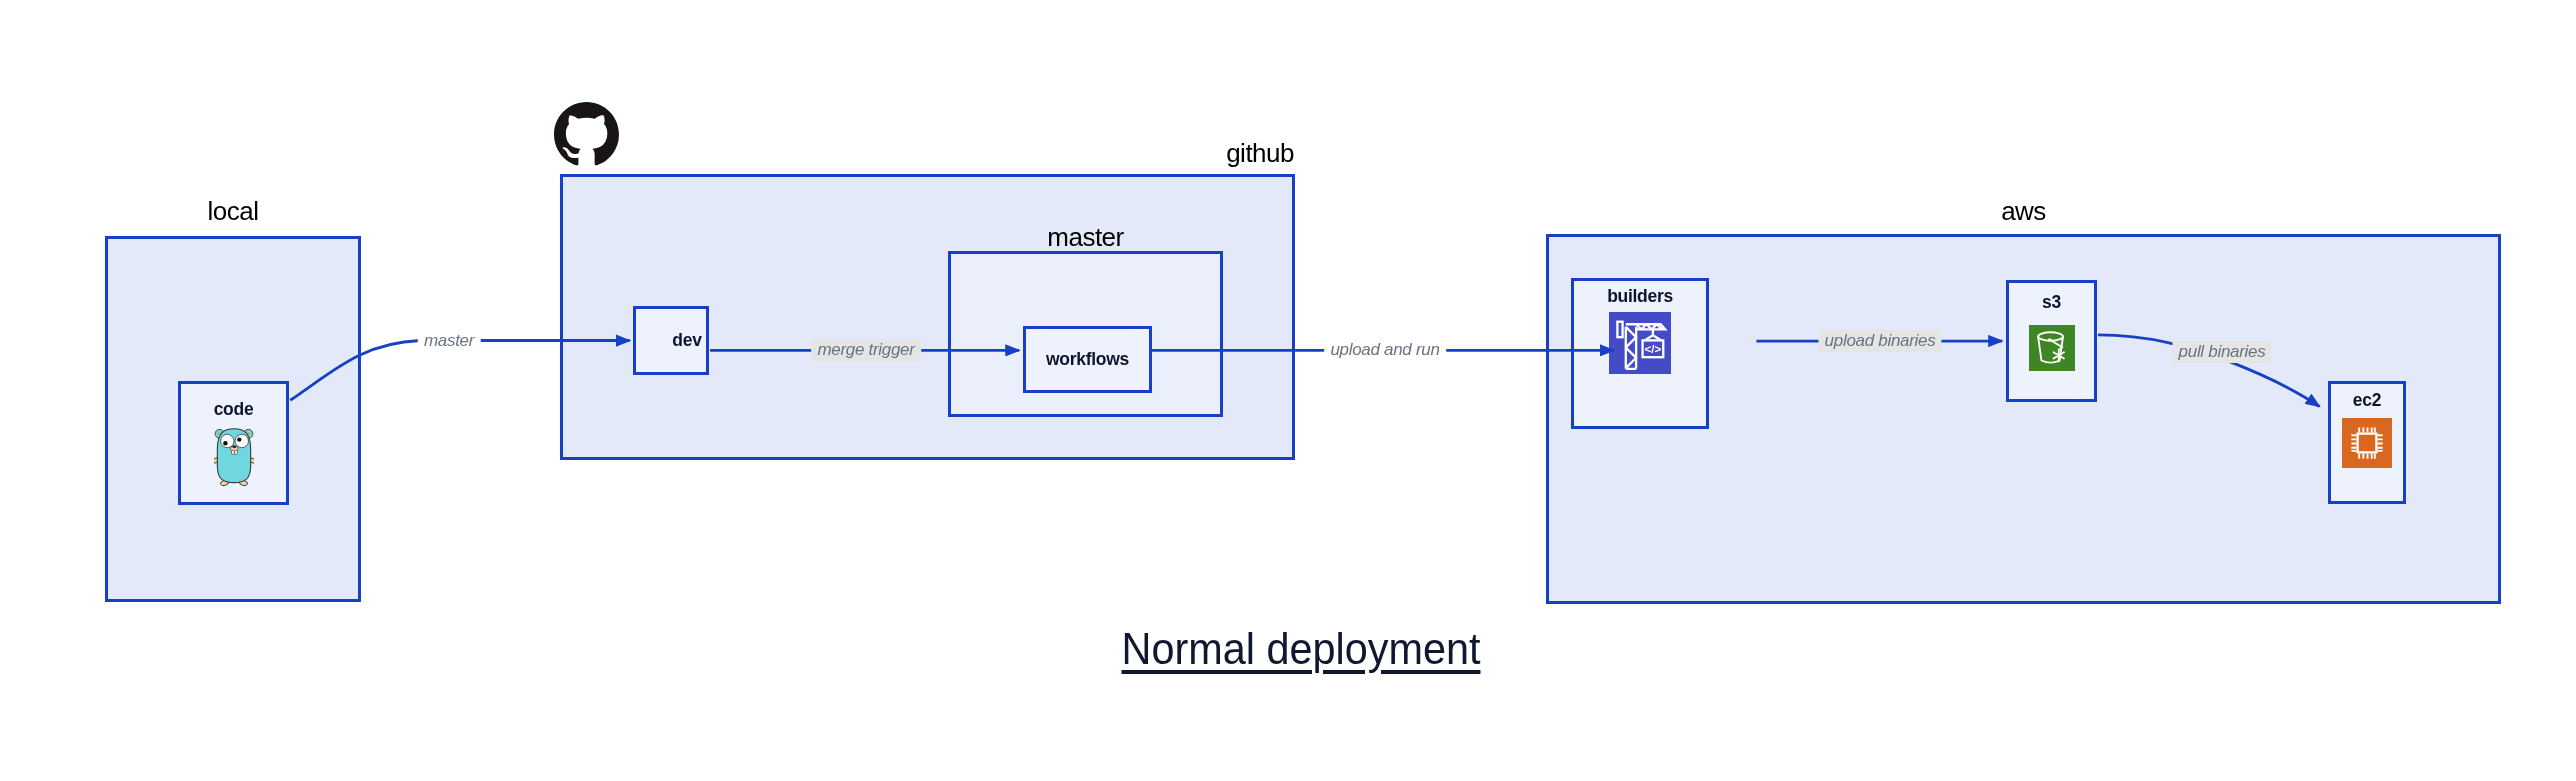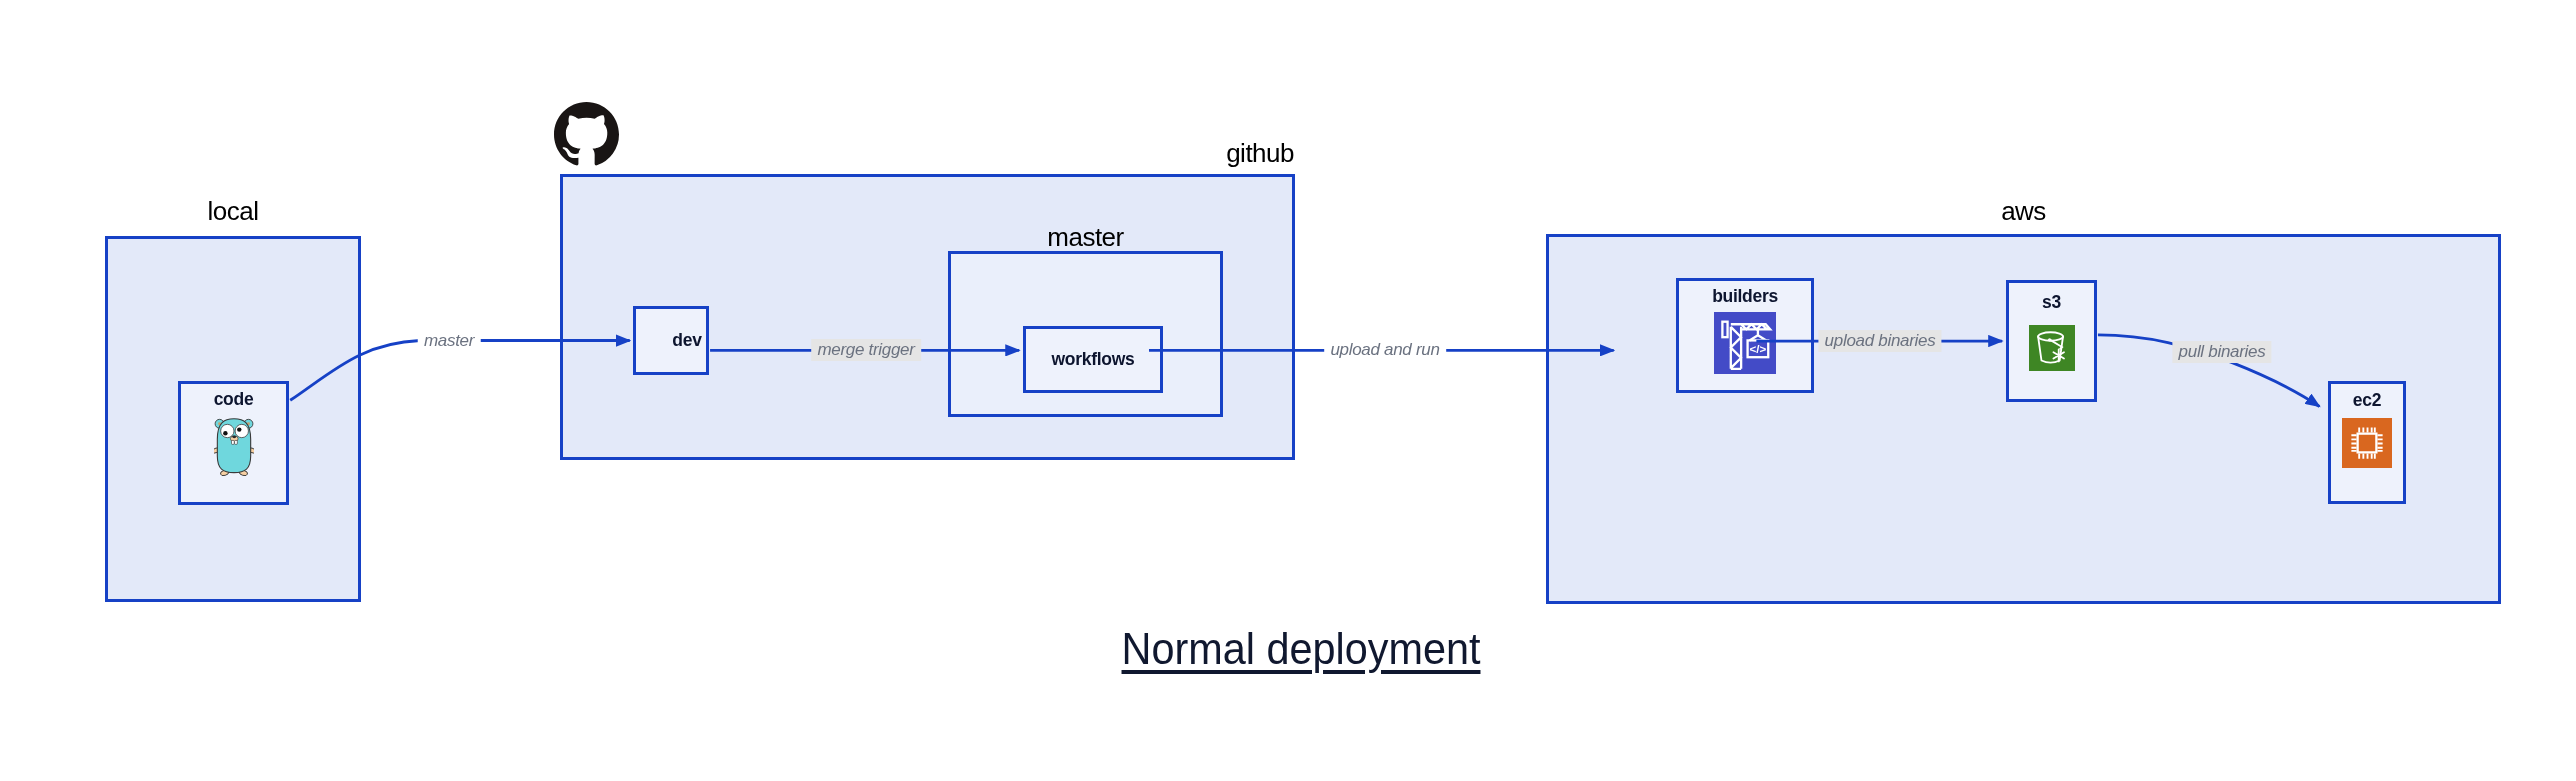--- a/index.html
+++ b/index.html
@@ -90,21 +90,21 @@
   <div class="group-label" style="left:948px; top:222px; width:275px; text-align:center;">master</div>
 
   <div class="group-label" style="left:1546px; top:196px; width:955px; text-align:center;">aws</div>
 
   <span class="icon-wrap" style="position:absolute; left:554px; top:102px;">
     <svg width="65" height="65" viewBox="0 0 16 16">
       <path fill="#191514" d="M8 0C3.58 0 0 3.58 0 8c0 3.54 2.29 6.53 5.47 7.59.4.07.55-.17.55-.38 0-.19-.01-.82-.01-1.49-2.01.37-2.53-.49-2.69-.94-.09-.23-.48-.94-.82-1.13-.28-.15-.68-.52-.01-.53.63-.01 1.08.58 1.23.82.72 1.21 1.87.87 2.33.66.07-.52.28-.87.51-1.07-1.78-.2-3.64-.89-3.64-3.95 0-.87.31-1.59.82-2.15-.08-.2-.36-1.02.08-2.12 0 0 .67-.21 2.2.82.64-.18 1.32-.27 2-.27s1.36.09 2 .27c1.53-1.04 2.2-.82 2.2-.82.44 1.1.16 1.92.08 2.12.51.56.82 1.27.82 2.15 0 3.07-1.87 3.75-3.65 3.95.29.25.54.73.54 1.48 0 1.07-.01 1.93-.01 2.2 0 .21.15.46.55.38A8.01 8.01 0 0 0 16 8c0-4.42-3.58-8-8-8z"></path>
     </svg>
   </span>
 
-  <div class="node" style="left:178px; top:381px; width:111px; height:124px; padding-top:5px; gap:6.2px;">
+  <div class="node" style="left:178px; top:381px; width:111px; height:124px; padding-top:15px; gap:6.2px;">
     <div class="node-label">code</div>
     <span class="icon-wrap">
       <svg width="40" height="60" viewBox="0 0 72 108">
         <g stroke="#3a3a3a" stroke-width="1.6">
           <circle cx="10" cy="14" r="8" fill="#6fd7dd"></circle>
           <circle cx="62" cy="14" r="8" fill="#6fd7dd"></circle>
           <circle cx="10" cy="14" r="2.6" fill="#c9a06c" stroke="none"></circle>
           <circle cx="62" cy="14" r="2.6" fill="#c9a06c" stroke="none"></circle>
           <ellipse cx="3.5" cy="62" rx="6.5" ry="4" fill="#f6cfa2" transform="rotate(-25 3.5 62)"></ellipse>
           <ellipse cx="68.5" cy="62" rx="6.5" ry="4" fill="#f6cfa2" transform="rotate(25 68.5 62)"></ellipse>
@@ -121,25 +121,25 @@
           <rect x="37" y="44" width="5" height="7" rx="1.5" fill="#ffffff" stroke-width="1.2"></rect>
         </g>
       </svg>
     </span>
   </div>
 
   <div class="node center" style="left:633px; top:306px; width:76px; height:69px;padding-left:32px;">
     <div class="node-label">dev</div>
   </div>
 
-  <div class="node center" style="left:1023px; top:326px; width:140px; height:67px;">
+  <div class="node center" style="left:1023px; top:326px; width:129px; height:67px;">
     <div class="node-label">workflows</div>
   </div>
 
-  <div class="node" style="left:1676px; top:278px; width:138px; height:115px; padding-top:5.2px; gap:5.2px;">
+  <div class="node" style="left:1571px; top:278px; width:138px; height:151px; padding-top:5.2px; gap:5.2px;">
     <div class="node-label">builders</div>
     <span class="icon-wrap">
       <svg width="62" height="62" viewBox="0 0 48 48">
         <rect x="0" y="0" width="48" height="48" fill="#434bc7"></rect>
         <g stroke="#ffffff" stroke-width="1.8" fill="none">
           <rect x="6.5" y="7.5" width="4" height="12"></rect>
           <path d="M13 11.5 V44 M21 11.5 V44 M13 44 H21 M13 11.5 L21 19.5 L13 27.5 L21 35.5 L13 43.5"></path>
           <path d="M13 9.5 H40 L43.5 13.5 H21 M21 9.5 L25 13.5 L29 9.5 L33 13.5 L37 9.5 L41 13.5"></path>
           <path d="M34 13.5 V18 M34 18 L27.5 22 M34 18 L40.5 22"></path>
           <rect x="26" y="22" width="16" height="13"></rect>

